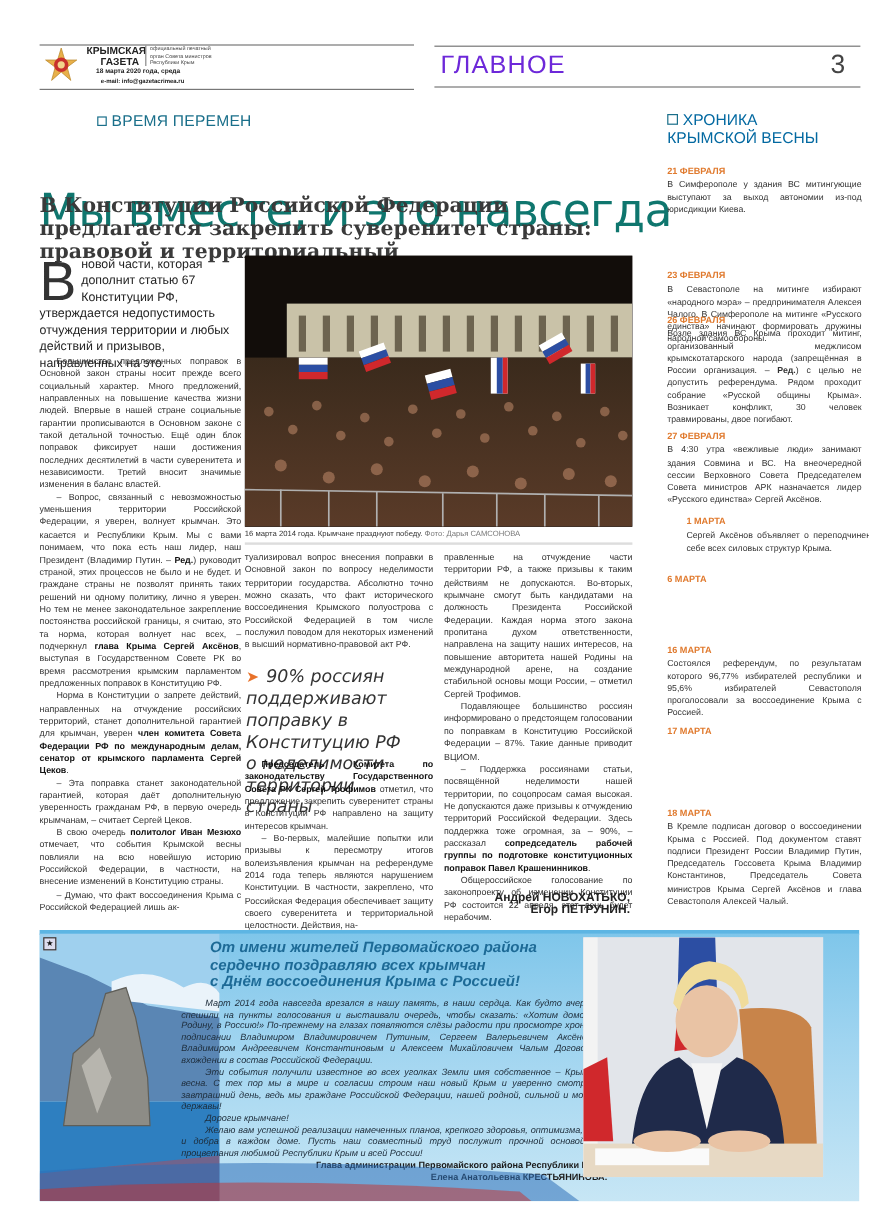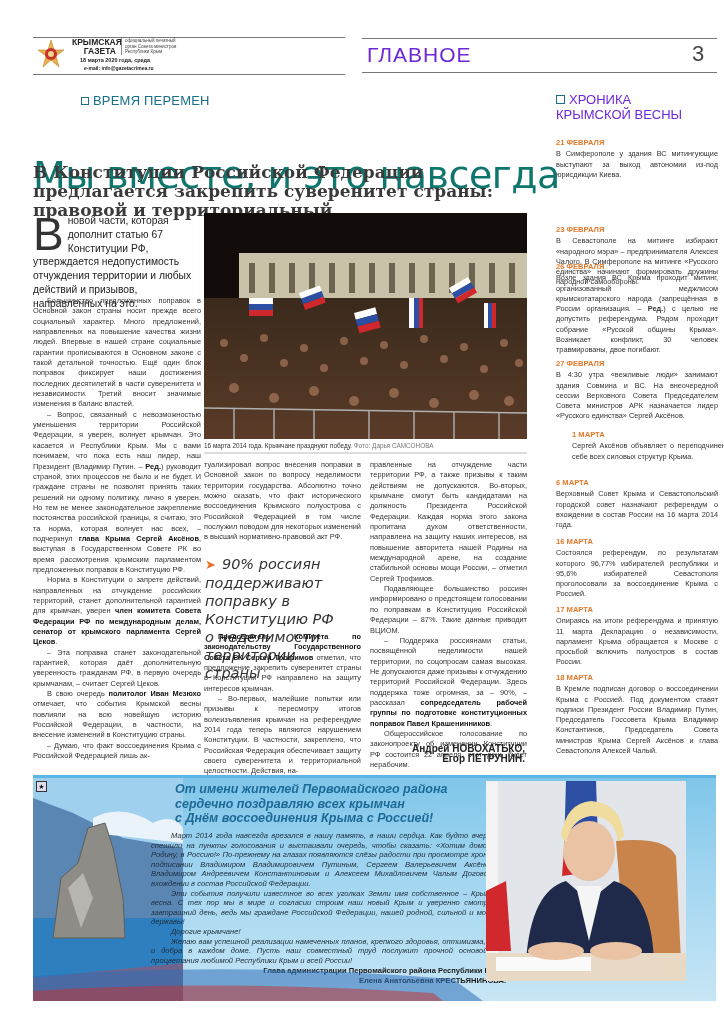--- a/index.html
+++ b/index.html
@@ -34,21 +34,21 @@
   .caption { position:absolute; left:204px; top:442px; font-size:6.4px; color:#333; }
   .caption .credit { color:#777; }
   .cap-rule { position:absolute; left:204px; top:452px; width:323px; height:2px; background:#ddd; }
 
   .pull { position:absolute; left:205px; top:555px; width:140px; font-size:14.5px; line-height:18px; font-style:italic; color:#333; font-family:"DejaVu Sans", sans-serif; font-weight:300; }
   .pull .arrow { color:#e8722a; font-style:normal; font-size:13px; margin-right:6px; }
 
   .sign { position:absolute; left:380px; top:744px; width:145px; font-size:10px; font-weight:bold; text-align:right; line-height:10.3px; color:#222; }
 
   
-  .side-rubric { position:absolute; left:556px; top:93px; font-size:13px; color:#6d28d9; line-height:14.5px; }
+  .side-rubric { position:absolute; left:556px; top:93px; font-size:13px; color:#0369a1; line-height:14.5px; }
   .side-rubric .box { display:inline-block; width:9px; height:9px; border:1.6px solid #1a6f8a; margin-right:4px; box-sizing:border-box; }
   .chron { position:absolute; left:556px; width:162px; font-size:7.3px; line-height:10.25px; color:#333; text-align:justify; }
   .chron .date { color:#e07a2e; font-weight:bold; font-size:7.6px; margin-bottom:1px; }
   .chron p { margin:0; }
 
   
   .banner { position:absolute; left:33px; top:778px; width:683px; height:223px; background:linear-gradient(180deg,#7fc6ea 0%, #9fd4f0 40%, #c7e6f5 100%); overflow:hidden; }
   .banner-top-rule { position:absolute; left:33px; top:775px; width:683px; height:4px; background:#5db5e3; }
   .rock-scene { position:absolute; left:0; top:0; width:150px; height:223px; }
   .banner-title { position:absolute; left:142px; top:4px; width:330px; text-align:left; font-size:12.5px; line-height:14.5px; font-weight:bold; font-style:italic; color:#1d6a96; }
@@ -233,29 +233,27 @@
 <div class="chron" style="top:359px;">
   <div class="date">27 ФЕВРАЛЯ</div>
     <p>В 4:30 утра «вежливые люди» занимают здания Совмина и ВС. На внеочередной сессии Верховного Совета Председателем Совета министров АРК назначается лидер «Русского единства» Сергей Аксёнов.</p>
 </div>
 <div class="chron" style="top:430px;margin-left:16px;">
   <div class="date">1 МАРТА</div>
     <p>Сергей Аксёнов объявляет о переподчинении себе всех силовых структур Крыма.</p>
 </div>
 <div class="chron" style="top:478px;">
   <div class="date">6 МАРТА</div>
-    <p>Верховный Совет Крыма и Севастопольский городской совет назначают референдум о вхождении в состав России на 16 марта 2014 года.</p>
 </div>
 <div class="chron" style="top:537px;">
   <div class="date">16 МАРТА</div>
     <p>Состоялся референдум, по результатам которого 96,77% избирателей республики и 95,6% избирателей Севастополя проголосовали за воссоединение Крыма с Россией.</p>
 </div>
 <div class="chron" style="top:605px;">
   <div class="date">17 МАРТА</div>
-    <p>Опираясь на итоги референдума и принятую 11 марта Декларацию о независимости, парламент Крыма обращается к Москве с просьбой включить полуостров в состав России.</p>
 </div>
 <div class="chron" style="top:673px;">
   <div class="date">18 МАРТА</div>
     <p>В Кремле подписан договор о воссоединении Крыма с Россией. Под документом ставят подписи Президент России Владимир Путин, Председатель Госсовета Крыма Владимир Константинов, Председатель Совета министров Крыма Сергей Аксёнов и глава Севастополя Алексей Чалый.</p>
 </div>
 
 <div class="banner-top-rule"></div>
 <div class="banner">
   <svg class="rock-scene" viewBox="0 0 150 223">
     <rect width="150" height="223" fill="#9fd0ee"></rect>

